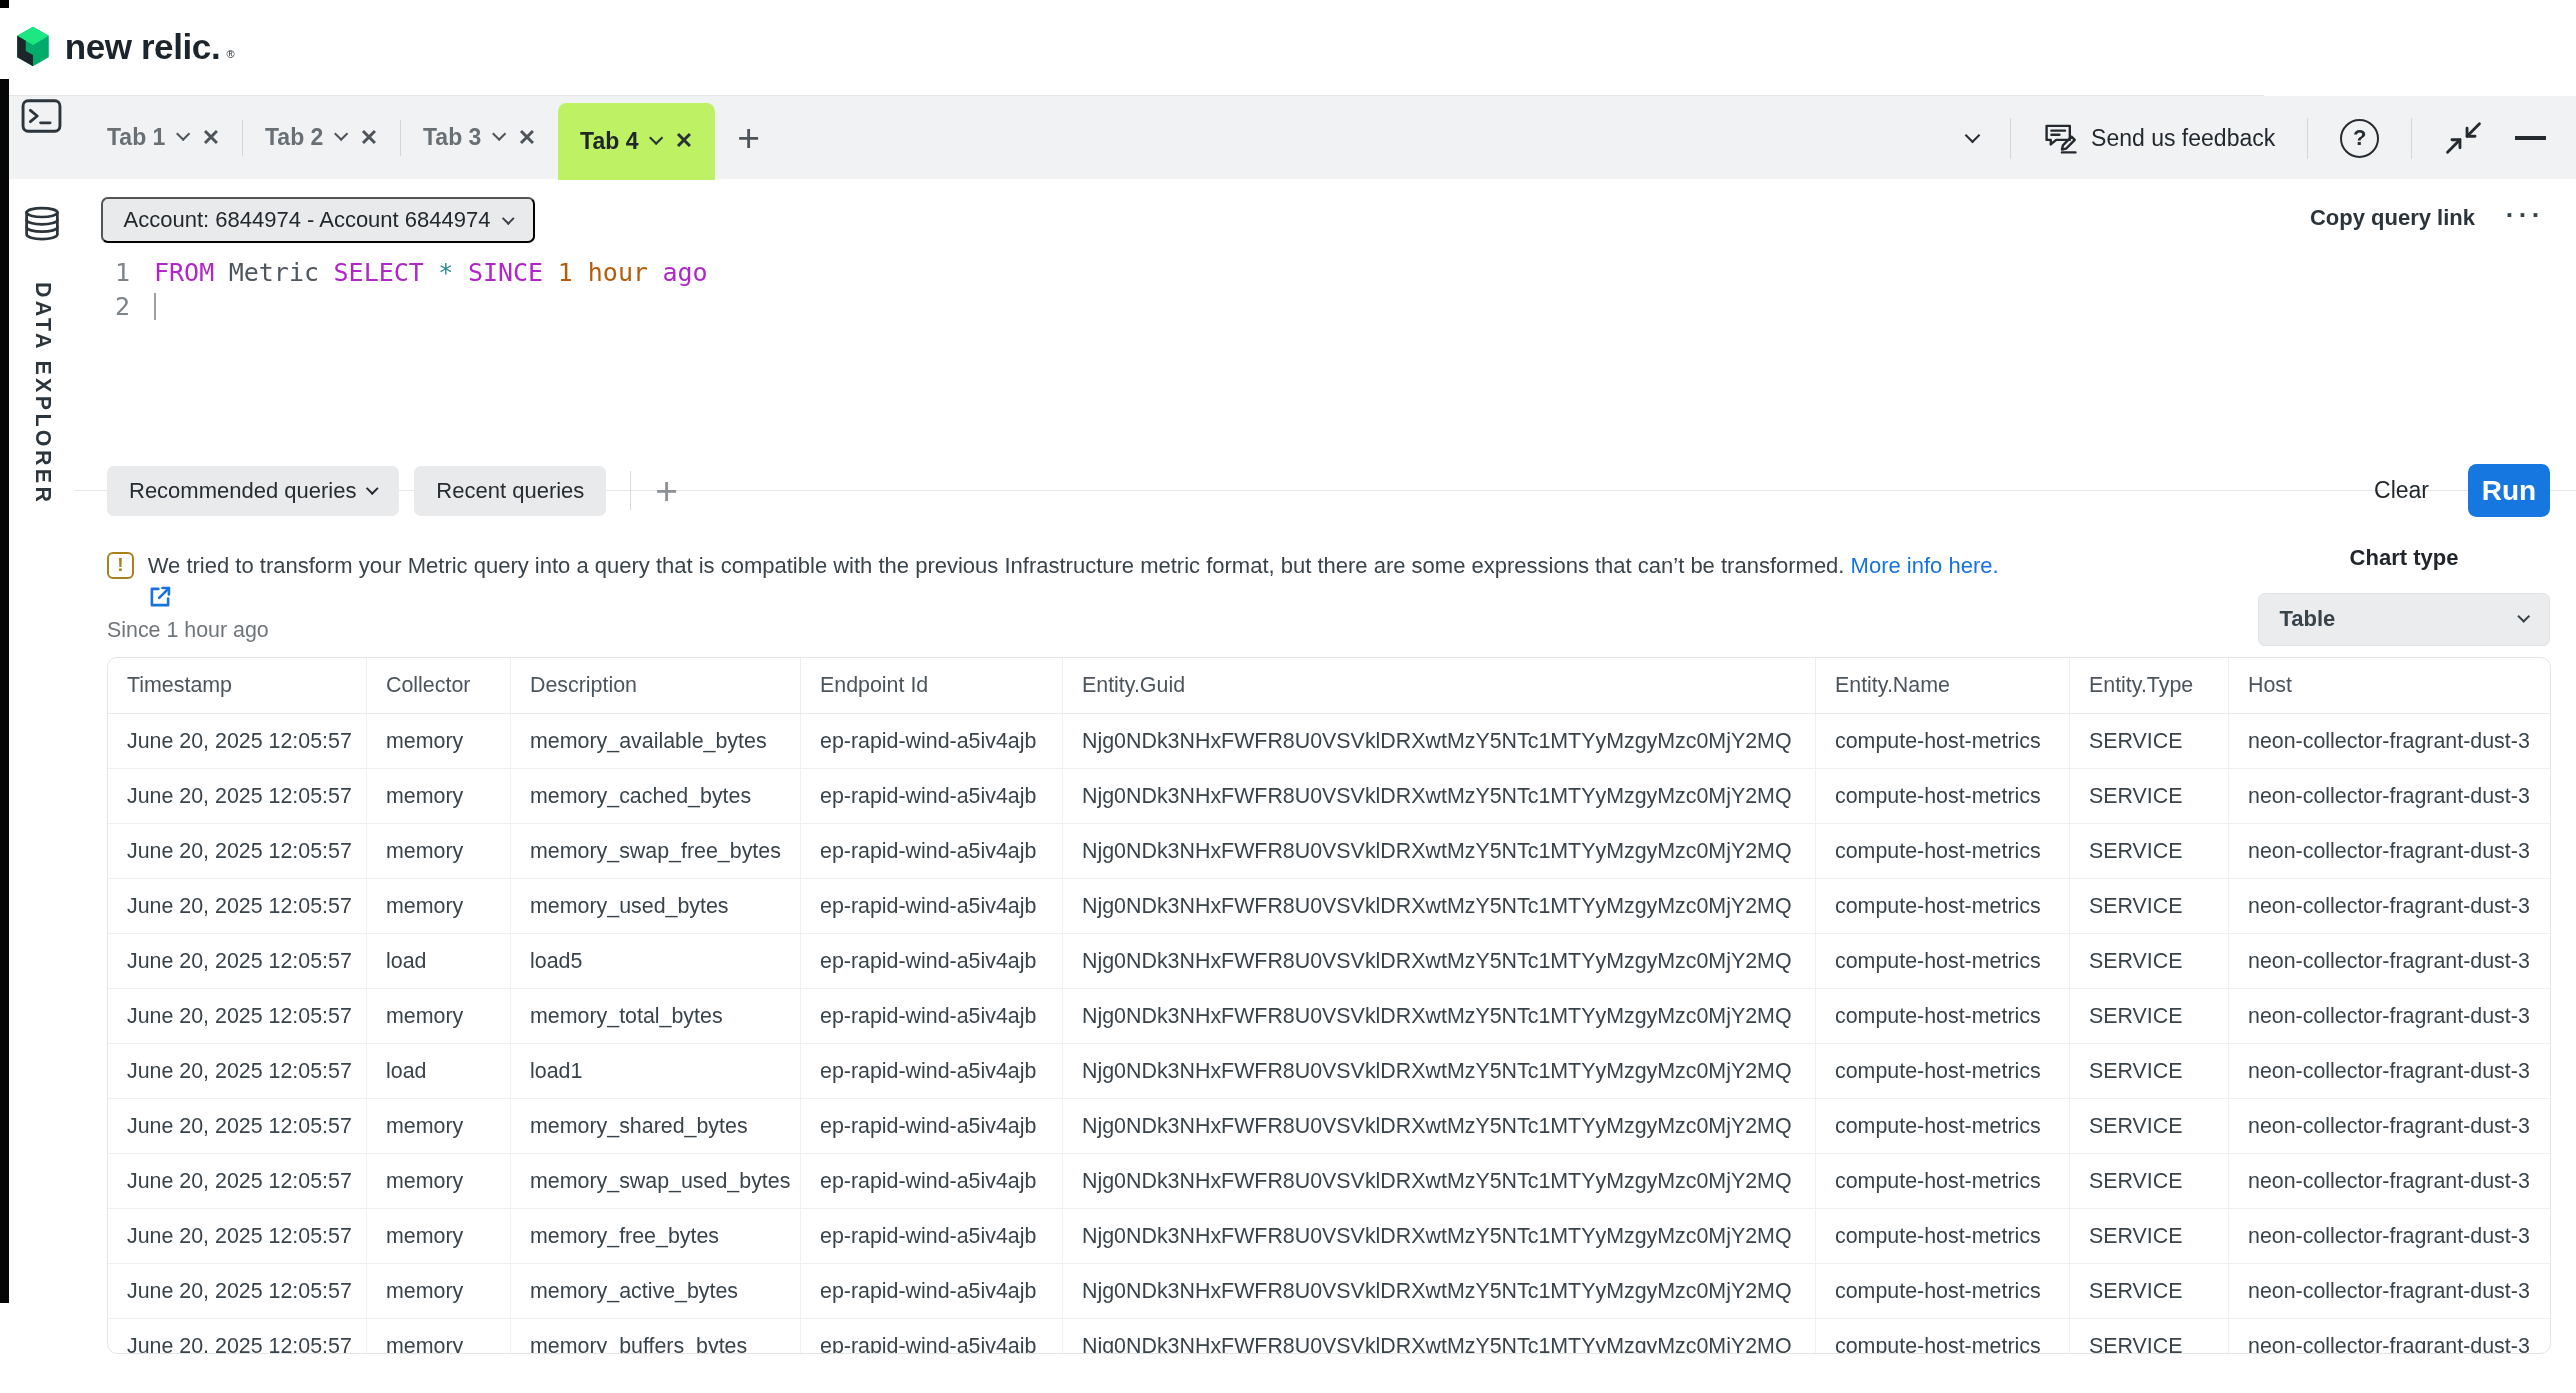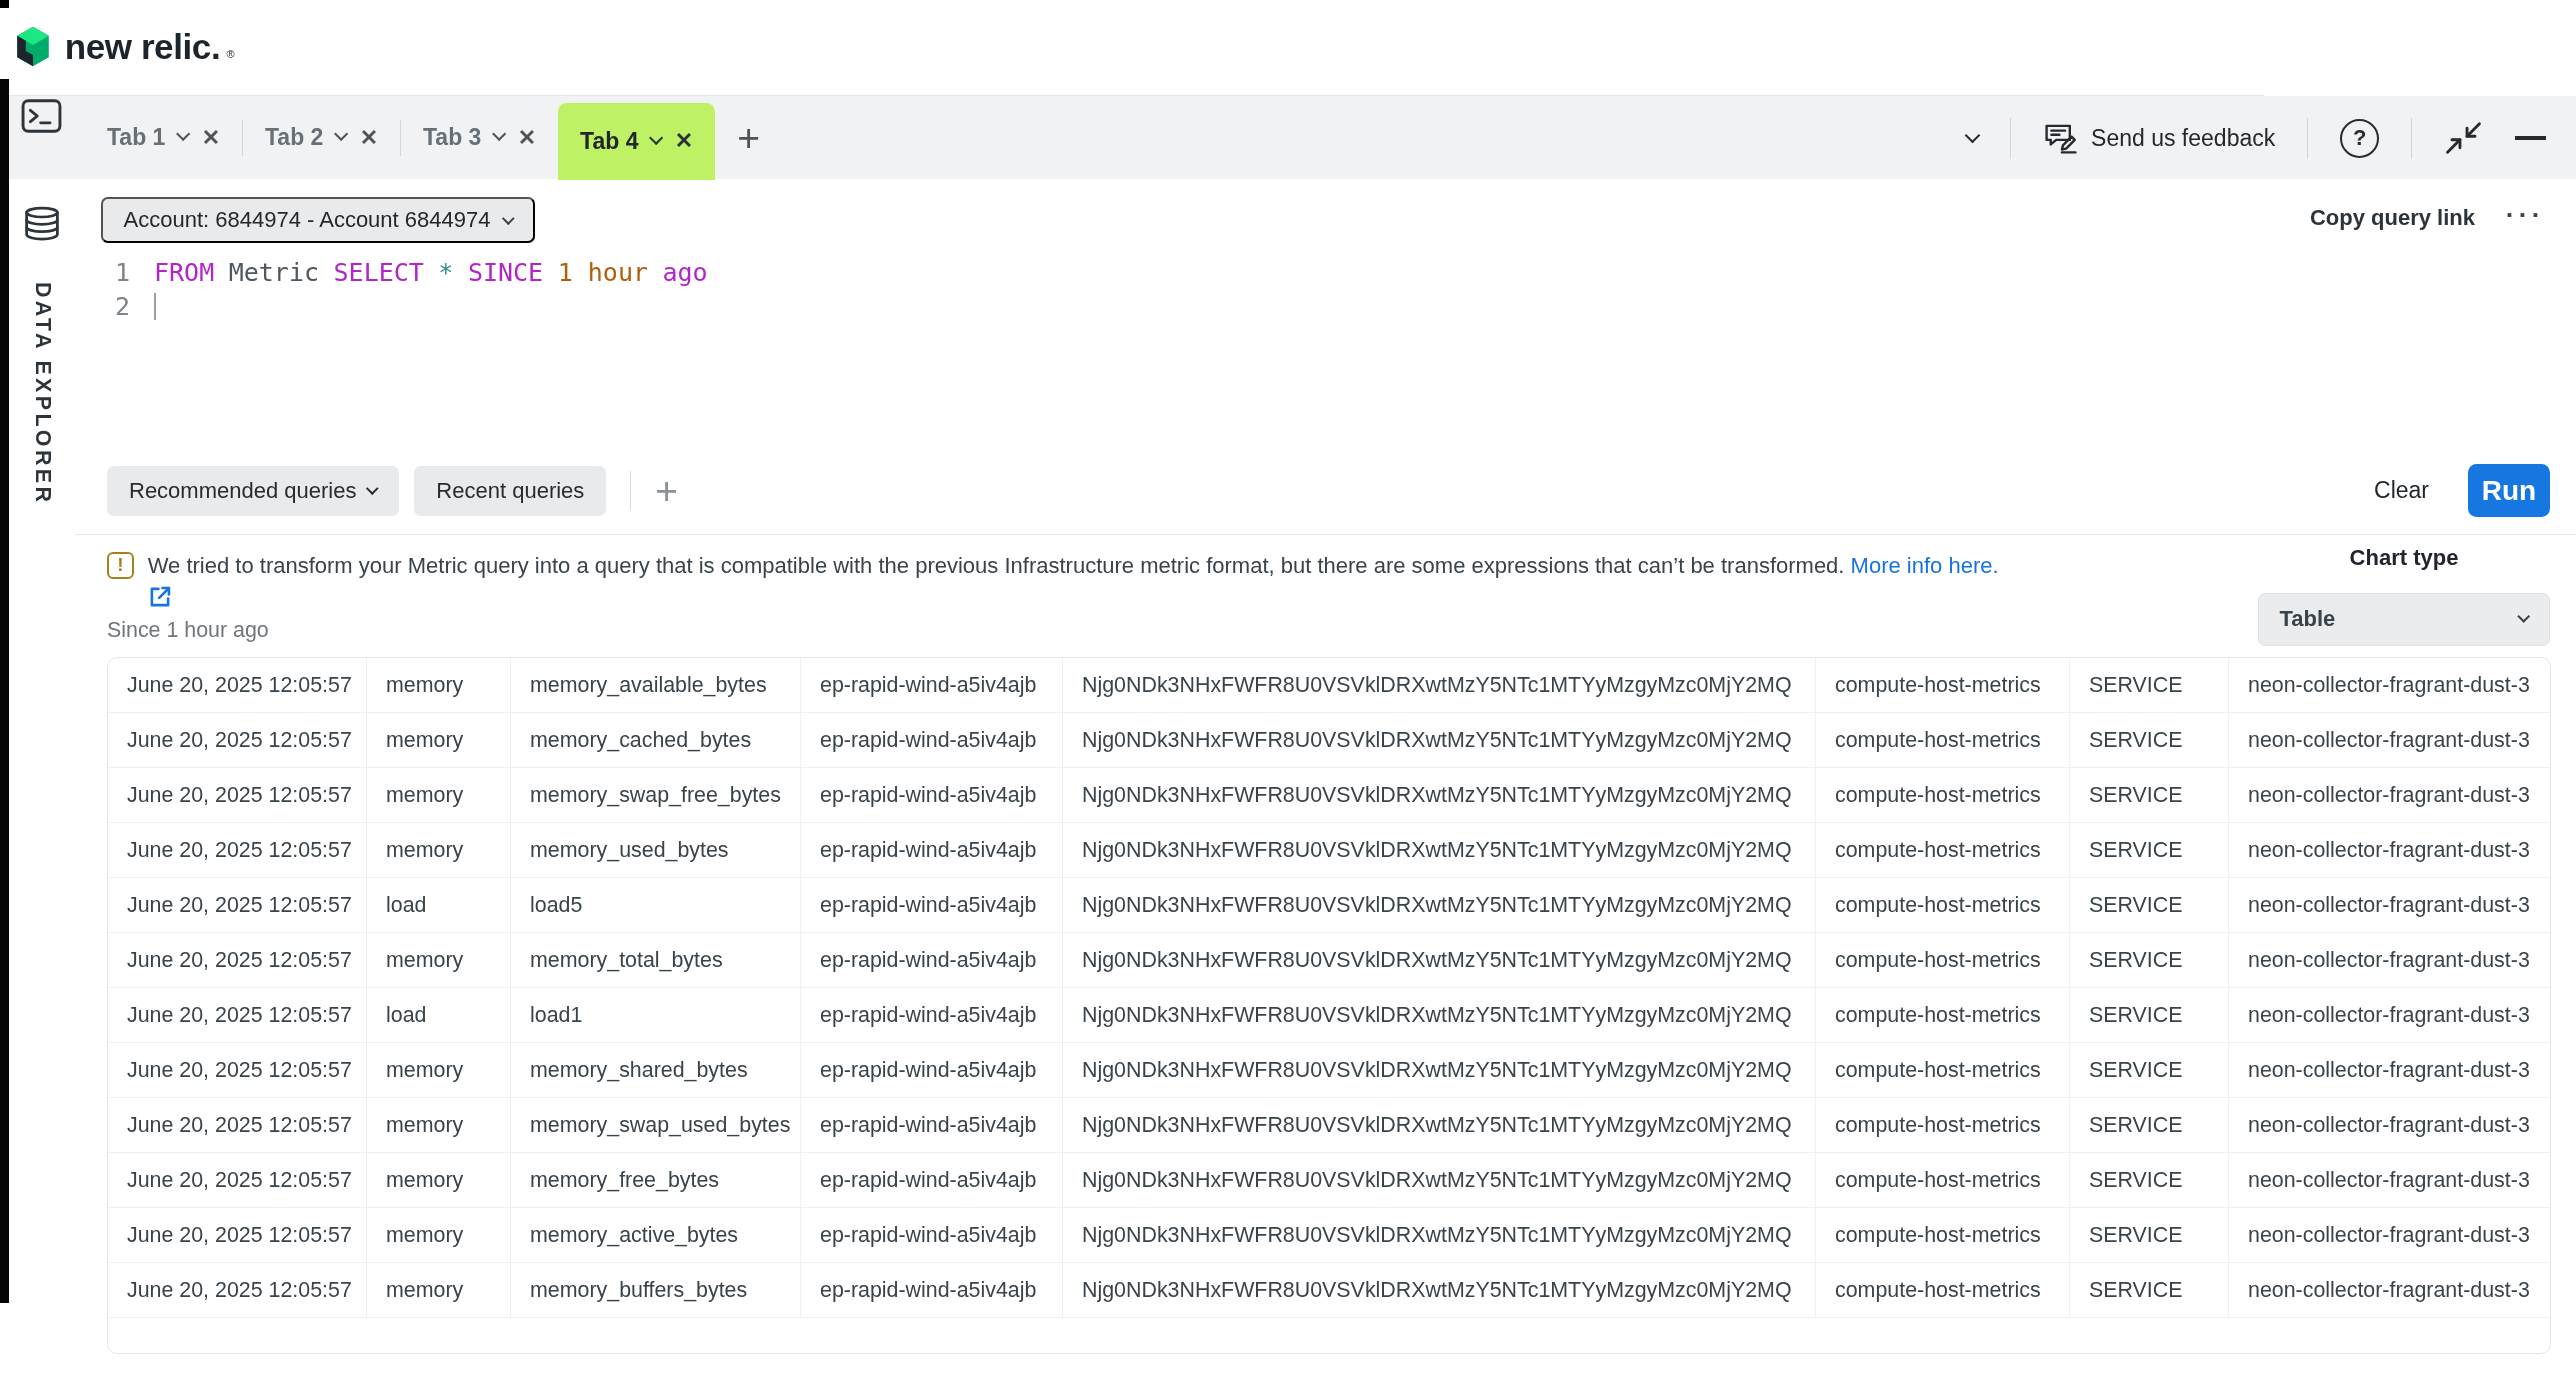--- a/index.html
+++ b/index.html
@@ -50,21 +50,21 @@
   .sidebar { position:absolute; left:8.5px; top:179px; width:67px; height:1214px; background:#fff;
              border-right:0.9px solid #e7e8ea; }
   .db-icon { position:absolute; left:50%; transform:translateX(-50%); top:27px; }
   .side-label { position:absolute; left:50%; top:103px; transform-origin:0 0;
                 transform:rotate(90deg) translateY(-50%);
                 font-size:21.4px; font-weight:700; letter-spacing:3.4px; color:#2b353b; white-space:nowrap; }
 
   
   .main { position:absolute; left:75px; top:179px; width:2501px; height:1214px; background:#fff; }
 
-  .query-panel { position:absolute; left:0; top:0; width:100%; height:356px; border-bottom:0.9px solid #e4e6e8; }
+  .query-panel { position:absolute; left:0; top:0; width:100%; height:312px; border-bottom:0.9px solid #e4e6e8; }
   .account-pill { position:absolute; left:26px; top:18px; height:46px; background:#e9eaec; border-radius:6.8px;
                   display:flex; align-items:center; gap:13.7px; padding:0 20.5px; font-size:22px; color:#22282d; cursor:pointer;}
   .account-pill .chev { width:8.5px; height:8.5px; border-width:2.1px; margin-top:-4.3px; color:#3a4147;}
   .copy-link { position:absolute; top:26px; right:101px; font-size:22px; color:#2b343b; cursor:pointer;font-weight:bold; }
   .dots { font-size:26.5px; font-weight:700; letter-spacing:4.3px; color:#39434a; cursor:pointer; }
   .q-dots { position:absolute; top:20.5px; right:31px; }
 
   .editor { position:absolute; left:36px; top:77px; font-family:"DejaVu Sans Mono", monospace;
             font-size:25px; line-height:34px; }
   .ed-line { display:flex; }
@@ -287,20 +287,30 @@
             <path d="M6.5 9.5 V15.5"></path>
               <path d="M10.5 4.5 V13"></path>
             <path d="M13.2 14.2 18 9.4 20.4 11.8 15.6 16.6 12.6 17.2 Z"></path>
             <path d="M12.5 20.5 H21"></path>
           </svg>
         </span>
         <span class="dots">···</span>
       </div>
 
       <div class="table-card">
+        <div class="thead" id="thead">
+            <div class="thcell">Timestamp</div>
+            <div class="thcell">Collector</div>
+            <div class="thcell">Description</div>
+            <div class="thcell">Endpoint Id</div>
+            <div class="thcell">Entity.Guid</div>
+            <div class="thcell">Entity.Name</div>
+            <div class="thcell">Entity.Type</div>
+            <div class="thcell">Host</div>
+          </div>
         <div id="tbody">
             <div class="trow">
               <div class="tcell">June 20, 2025 12:05:57</div>
               <div class="tcell">memory</div>
               <div class="tcell">memory_available_bytes</div>
               <div class="tcell">ep-rapid-wind-a5iv4ajb</div>
               <div class="tcell">Njg0NDk3NHxFWFR8U0VSVklDRXwtMzY5NTc1MTYyMzgyMzc0MjY2MQ</div>
               <div class="tcell">compute-host-metrics</div>
               <div class="tcell">SERVICE</div>
               <div class="tcell">neon-collector-fragrant-dust-3</div>

